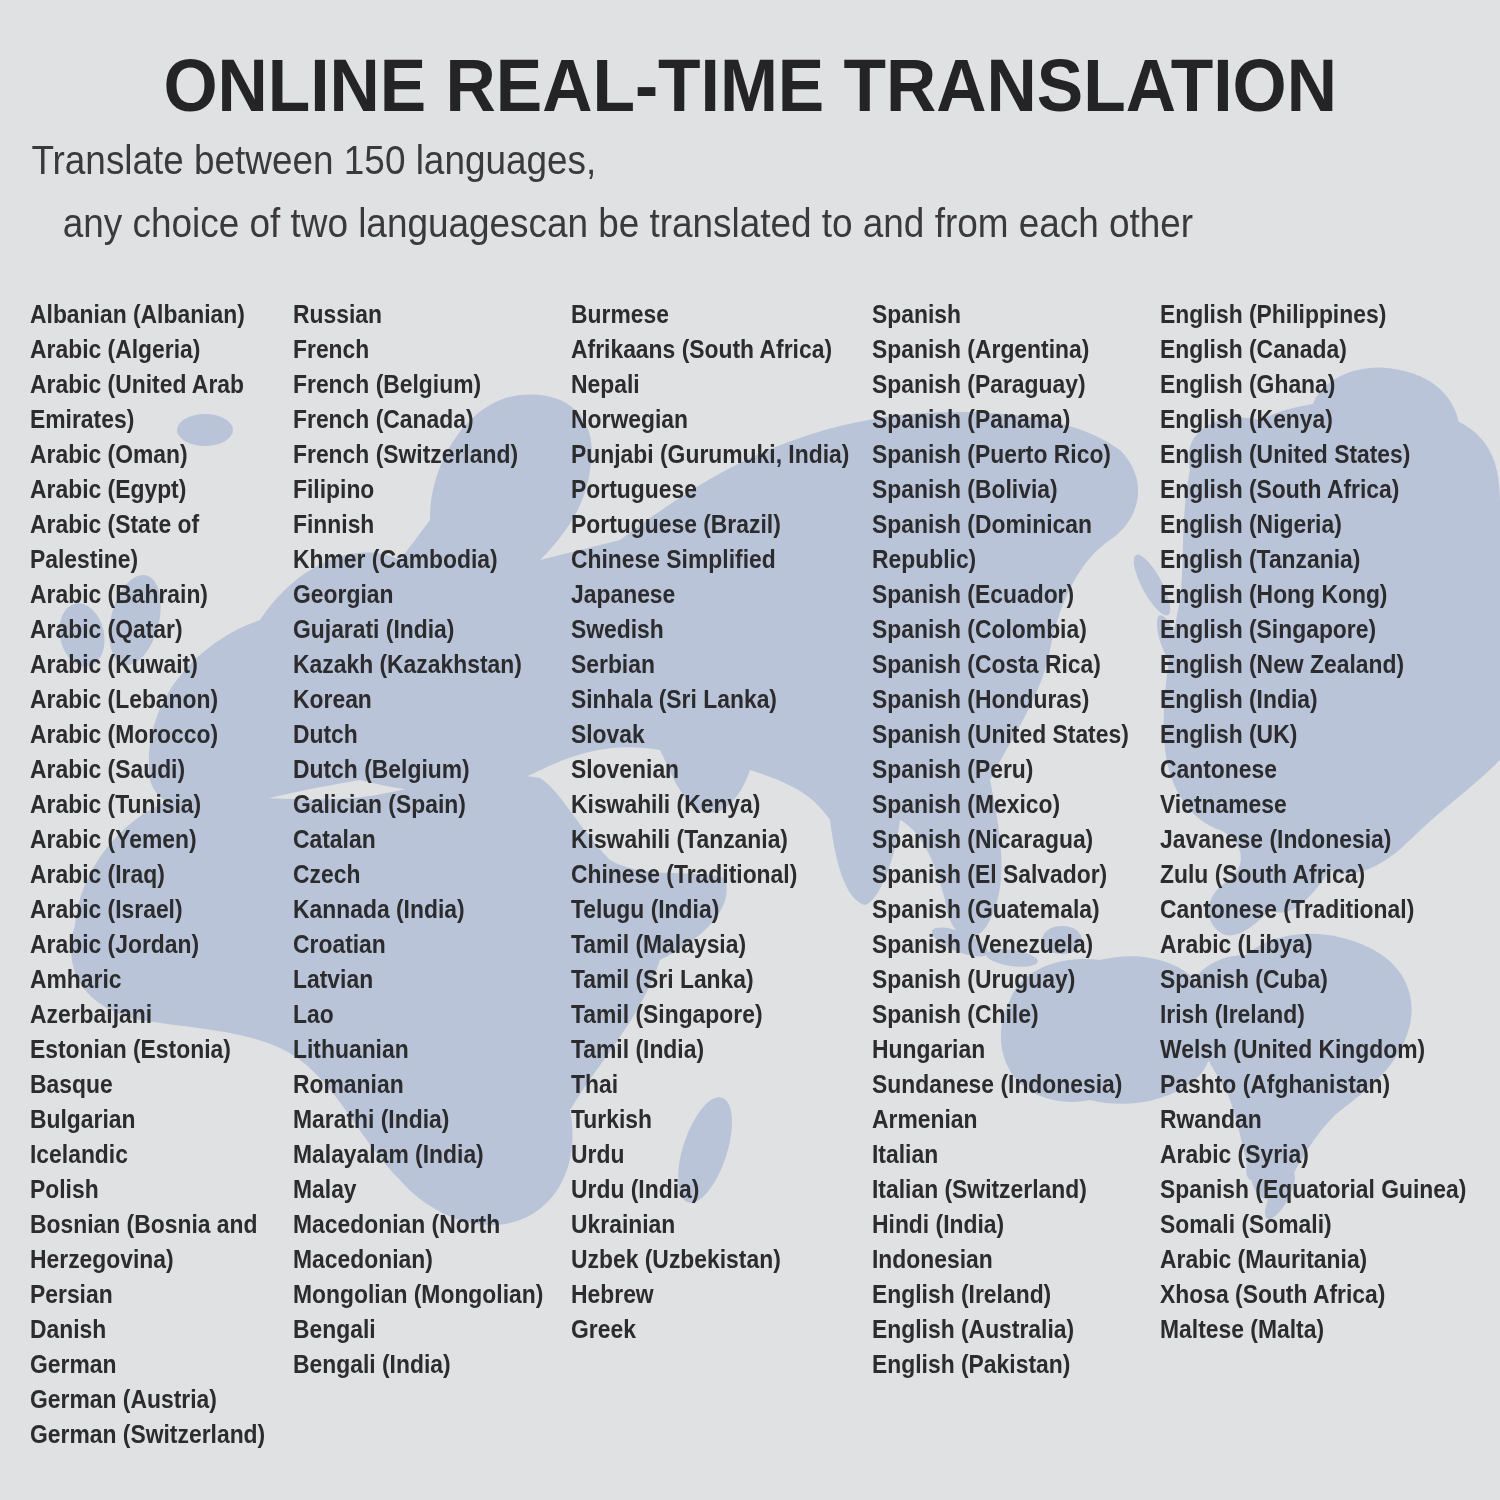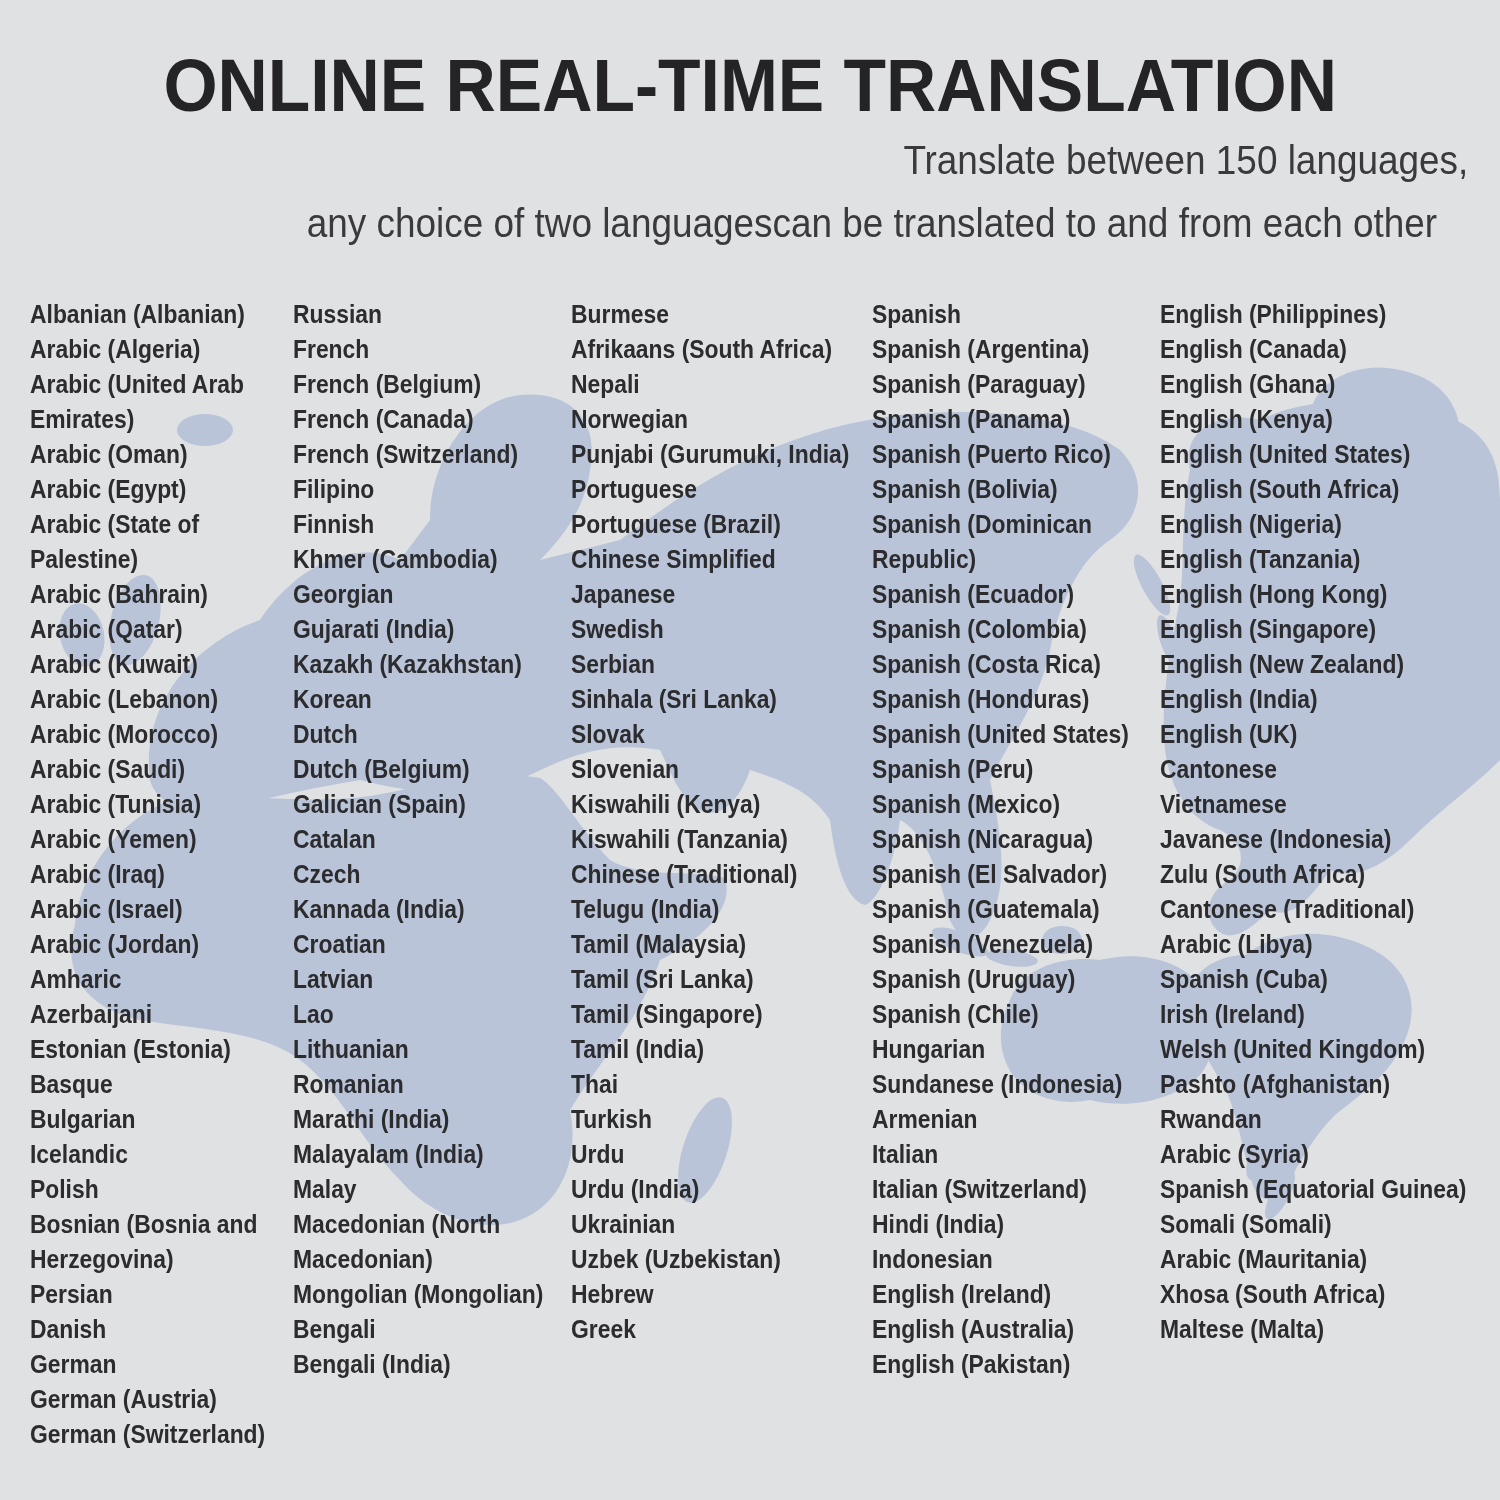--- a/index.html
+++ b/index.html
@@ -23,21 +23,21 @@
     font-size: 74px; line-height: 80px;
     font-weight: bold;
     color: var(--title_text, #242426);
   }
   .title .squeeze {
     display: inline-block; white-space: nowrap;
     transform: scaleX(0.94); transform-origin: 50% 50%;
   }
   .subtitle {
     position: absolute; left: 0; width: 1500px;
-    text-align: right;
+    text-align: left;
     font-size: 41px; line-height: 48px;
     font-weight: normal;
     color: var(--subtitle_text, #3a3a3c);
   }
   .subtitle .squeeze {
     display: inline-block; white-space: nowrap;
     transform: scaleX(0.9); transform-origin: 50% 50%;
   }
   .subtitle.line1 { top: 136px; }
   .subtitle.line2 { top: 199px; }

